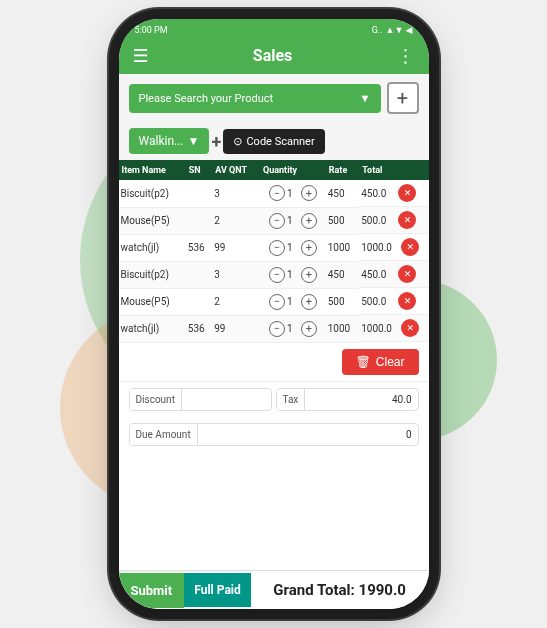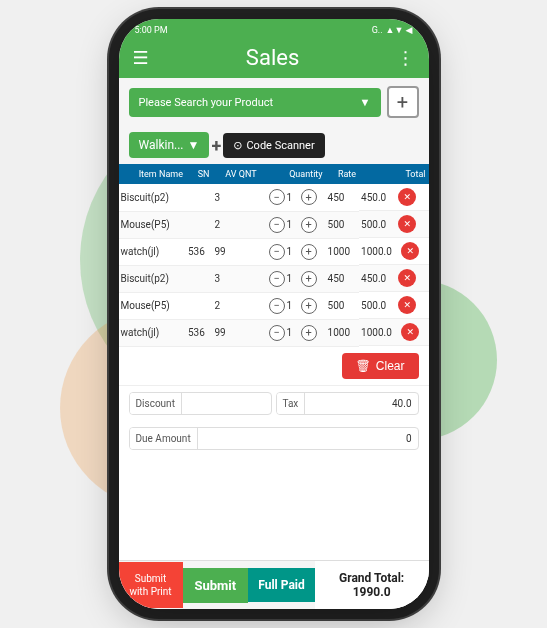--- a/index.html
+++ b/index.html
@@ -85,22 +85,22 @@
     
     .app-header {
       background: #4caf50;
       color: white;
       padding: 8px 14px;
       display: flex;
       align-items: center;
       justify-content: space-between;
     }
     .header-title {
-      font-size: 22px;
-      font-weight: normal;
+      font-size: 16px;
+      font-weight: bold;
     }
     .hamburger-icon, .dots-icon {
       font-size: 18px;
       cursor: pointer;
     }
 
     
     .content {
       flex: 1;
       background: #fff;
@@ -180,25 +180,25 @@
       cursor: pointer;
     }
 
     
     .sales-table {
       width: 100%;
       border-collapse: collapse;
       font-size: 10px;
     }
     .sales-table th {
-      background: #0369a1;
+      background: #14532d;
       color: white;
       padding: 5px 3px;
-      text-align: right;
-      font-weight: normal;
+      text-align: left;
+      font-weight: bold;
       font-size: 9px;
     }
     .sales-table td {
       padding: 4px 2px;
       text-align: left;
       border-bottom: 1px solid #eee;
       font-size: 10px;
       color: #333;
     }
     .sales-table tr:nth-child(even) { background: #fafafa; }
@@ -333,21 +333,21 @@
       padding: 10px 10px;
       font-size: 12px;
       font-weight: bold;
       text-align: center;
       cursor: pointer;
       flex-shrink: 0;
     }
     .grand-total {
       flex: 1;
       padding: 10px 8px;
-      font-size: 12px;
+      font-size: 15px;
       font-weight: bold;
       color: #222;
       text-align: center;
       background: #fff;
     }
   </style>
 </head>
 <body>
 
 <div class="phone-wrapper">
@@ -532,21 +532,20 @@
       <div class="paid-due-row">
         <div class="field-group">
           <div class="field-label">Due Amount</div>
           <div class="field-value">0</div>
         </div>
       </div>
 
     </div>
 
     <div class="bottom-bar">
-      <div class="submit-print-btn">Submit with Print</div>
       <div class="submit-btn">Submit</div>
       <div class="full-paid-btn">Full Paid</div>
       <div class="grand-total">
         <span>Grand Total:</span>
         <span>1990.0</span>
       </div>
     </div>
 
   </div>
 </div>

